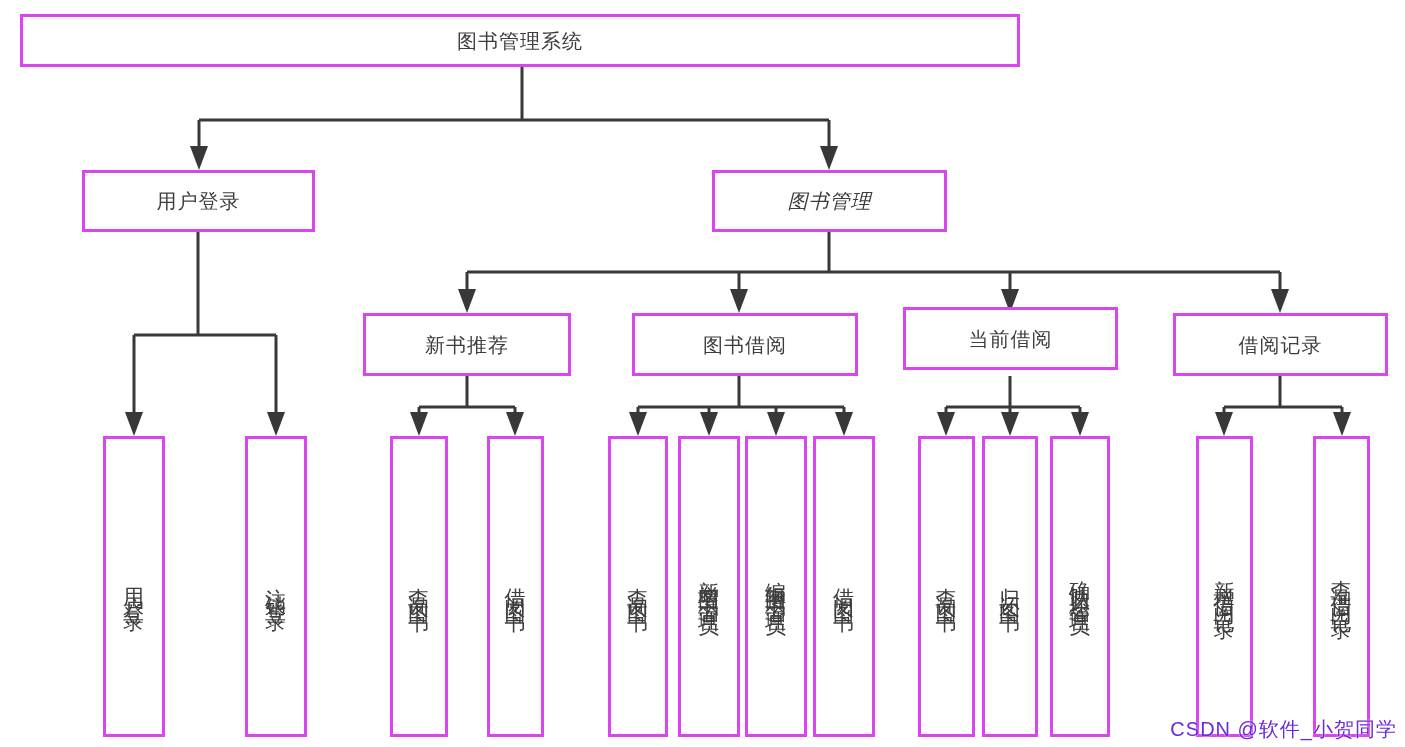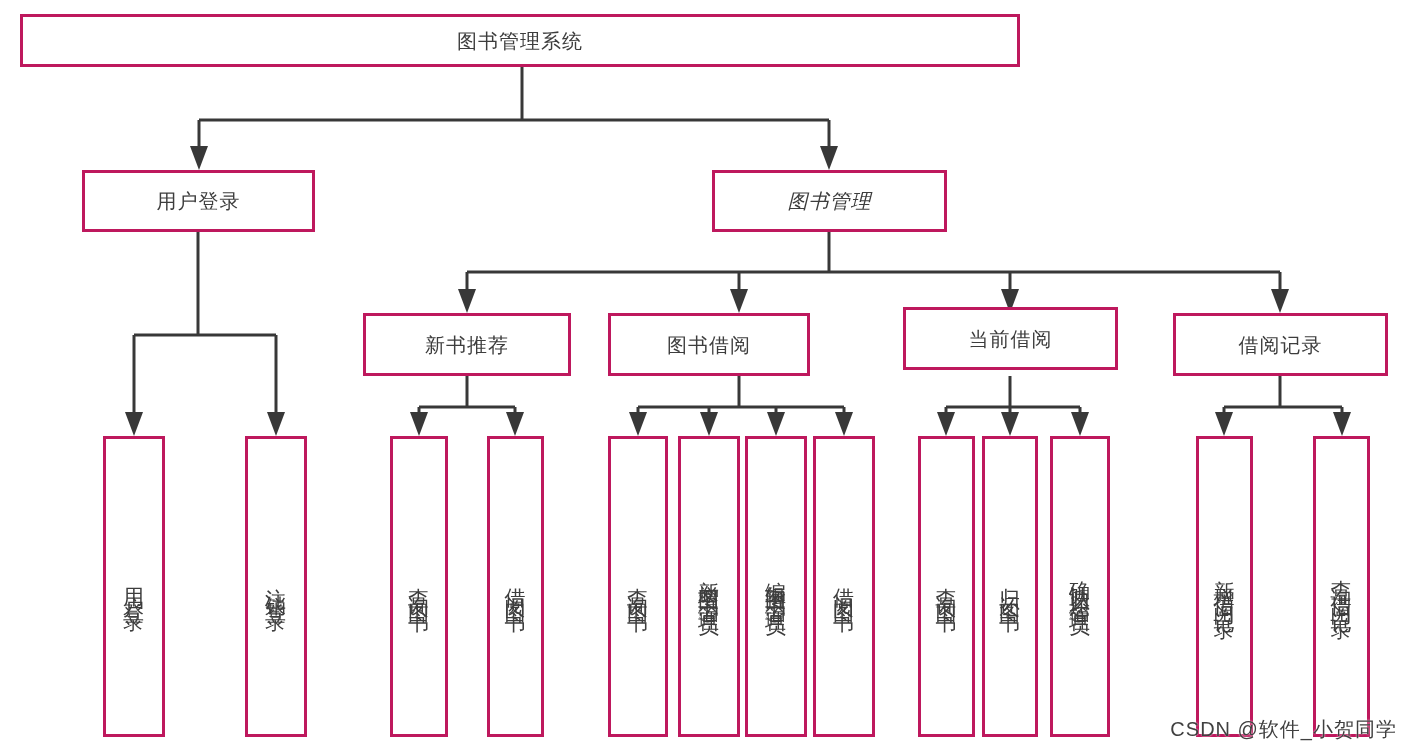--- a/index.html
+++ b/index.html
@@ -8,21 +8,21 @@
     width: 1405px;
     height: 747px;
     background: #ffffff;
     font-family: "Liberation Sans", "DejaVu Sans", sans-serif;
     overflow: hidden;
   }
   #wires { position: absolute; left: 0; top: 0; z-index: 1; }
   .node {
     position: absolute;
     box-sizing: border-box;
-    border: 3px solid #be185d;
+    border: 3px solid #d946ef;
     background: #ffffff;
     color: #3d3d3d;
     display: flex;
     align-items: center;
     justify-content: center;
     z-index: 2;
     line-height: 1;
   }
   .h { font-size: 20px; letter-spacing: 1px; }
   .root { font-size: 20px; }
@@ -33,21 +33,21 @@
     letter-spacing: 8px;
     top: 436px;
     height: 301px;
   }
   .watermark {
     position: absolute;
     right: 8px;
     bottom: 4px;
     z-index: 3;
     font-size: 20px;
-    color: #404040;
+    color: #6d28d9;
     letter-spacing: 1px;
     text-shadow: 0 0 2px #ffffff;
     white-space: nowrap;
   }
 </style>
 </head>
 <body>
 
 <div id="canvas">
 
@@ -117,21 +117,21 @@
       <polygon points="1333,412 1351,412 1342,436"></polygon>
     </g>
   </svg>
 
   <div class="node h root" style="left:20px; top:14px; width:1000px; height:53px;">图书管理系统</div>
 
   <div class="node h" style="left:82px; top:170px; width:233px; height:62px;">用户登录</div>
   <div class="node h" style="left:712px; top:170px; width:235px; height:62px;font-style:italic;">图书管理</div>
 
   <div class="node h" style="left:363px; top:313px; width:208px; height:63px;">新书推荐</div>
-  <div class="node h" style="left:608px; top:313px; width:202px; height:63px;">图书借阅</div>
+  <div class="node h" style="left:632px; top:313px; width:226px; height:63px;">图书借阅</div>
   <div class="node h" style="left:903px; top:307px; width:215px; height:63px;">当前借阅</div>
   <div class="node h" style="left:1173px; top:313px; width:215px; height:63px;">借阅记录</div>
 
   <div class="node v" style="left:103px; width:62px;">用户登录</div>
   <div class="node v" style="left:245px; width:62px;">注销登录</div>
 
   <div class="node v" style="left:390px; width:58px;">查询图书</div>
   <div class="node v" style="left:487px; width:57px;">借阅图书</div>
 
   <div class="node v" style="left:608px; width:60px;">查询图书</div>

